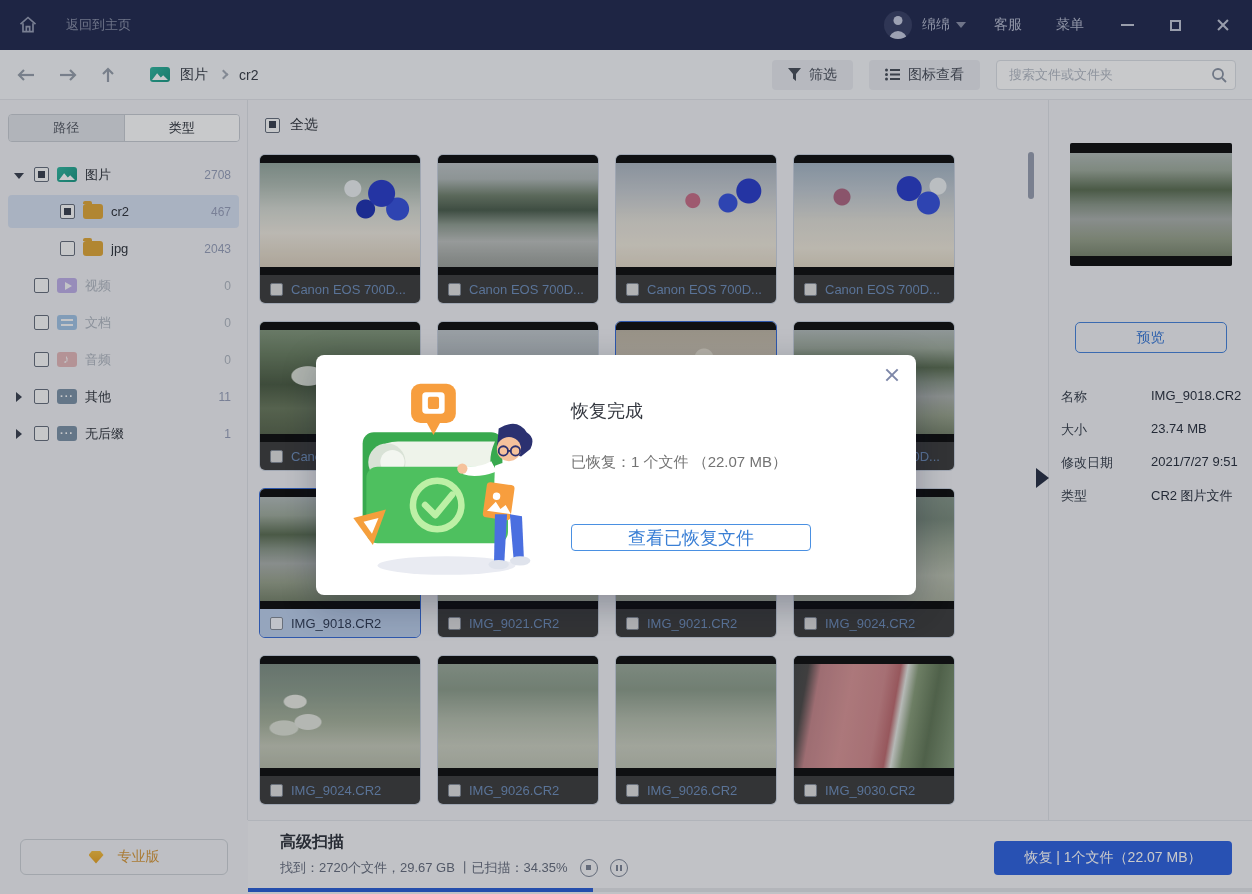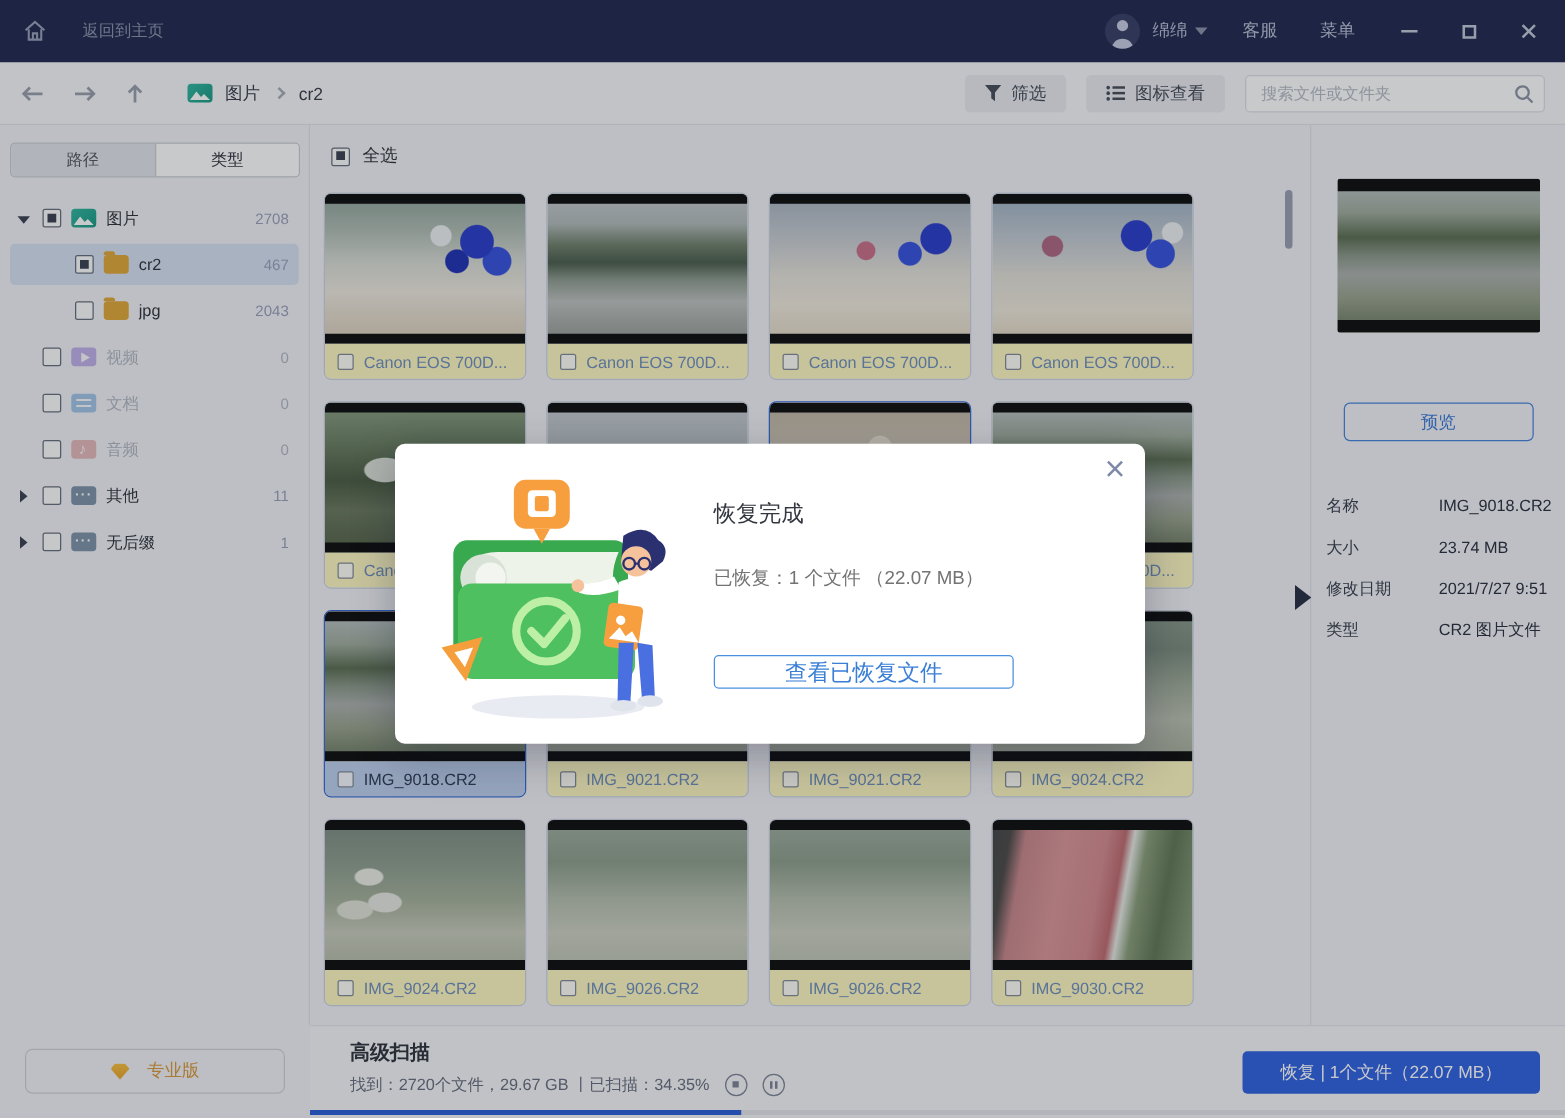--- a/index.html
+++ b/index.html
@@ -80,21 +80,21 @@
   .selectall{display:flex;align-items:center;gap:10px;margin:2px 0 20px 6px}
   .selectall .sa-label{font-size:14px;color:#33373f}
   .grid{display:grid;grid-template-columns:repeat(4,162px);gap:17px 16px}
   .card{border:1px solid #ccd4e0;border-radius:6px;background:#f0f2f5;overflow:hidden;cursor:pointer}
   .card.hl,.card.sel{border-color:#3a6ed8}
   .card.sel .clabel{background:#bed1ed}
   .card.sel .fname{color:#333f58}
   .thumb{height:120px;position:relative;overflow:hidden}
   .thumb::before,.thumb::after{content:"";position:absolute;left:0;right:0;height:8px;background:#121212;z-index:2}
   .thumb::before{top:0}.thumb::after{bottom:0}
-  .clabel{height:28px;display:flex;align-items:center;gap:8px;padding:0 10px;background:#fef9c3}
+  .clabel{height:28px;display:flex;align-items:center;gap:8px;padding:0 10px;background:#404040}
   .clabel .cb{border-color:#868d99;background:rgba(255,255,255,.85)}
   .fname{font-size:13px;color:#7291bd;white-space:nowrap;overflow:hidden}
   .scrollthumb{position:absolute;right:14px;top:52px;width:6px;height:47px;border-radius:3px;background:#9aa1b2;cursor:pointer}
 
   
   .t-banquet-a{background:radial-gradient(circle at 76% 32%,#2e41cc 0 13px,rgba(0,0,0,0) 14px),radial-gradient(circle at 86% 45%,#3a55de 0 11px,rgba(0,0,0,0) 12px),radial-gradient(circle at 66% 45%,#2336b4 0 9px,rgba(0,0,0,0) 10px),radial-gradient(circle at 58% 28%,#eef1f2 0 8px,rgba(0,0,0,0) 9px),linear-gradient(180deg,#8fa49a 0%,#b3bfb6 25%,#d8dcd4 45%,#eee9df 65%,#e4dbcb 82%,#d9cdb9 100%)}
   .t-banquet-b{background:radial-gradient(circle at 83% 30%,#2e41cc 0 12px,rgba(0,0,0,0) 13px),radial-gradient(circle at 70% 40%,#3a55de 0 9px,rgba(0,0,0,0) 10px),radial-gradient(circle at 48% 38%,#c9718a 0 7px,rgba(0,0,0,0) 8px),linear-gradient(180deg,#a8b3c0 0%,#c8cdd2 30%,#e6e3da 55%,#efe9dc 75%,#e2d7c4 100%)}
   .t-banquet-c{background:radial-gradient(circle at 72% 28%,#2e41cc 0 12px,rgba(0,0,0,0) 13px),radial-gradient(circle at 84% 40%,#3a55de 0 11px,rgba(0,0,0,0) 12px),radial-gradient(circle at 90% 26%,#eef1f2 0 8px,rgba(0,0,0,0) 9px),radial-gradient(circle at 30% 35%,#b06a84 0 8px,rgba(0,0,0,0) 9px),linear-gradient(180deg,#9fb2c4 0%,#c3cbd2 30%,#e2e0d8 55%,#eee8da 78%,#e0d5c0 100%)}
   .t-river-a{background:linear-gradient(180deg,#c7ccd0 0%,#b4bcba 20%,#73836f 34%,#4f6150 46%,#93a094 58%,#c0c3c0 72%,#a9ada8 86%,#989c96 100%)}
   .t-garden{background:radial-gradient(ellipse at 30% 45%,#dfe4da 0 10%,rgba(0,0,0,0) 11%),linear-gradient(180deg,#8da287 0%,#6c8063 28%,#4f5f47 52%,#6d7c60 72%,#57644c 100%)}
@@ -108,21 +108,21 @@
   .t-red-wall{background:linear-gradient(100deg,#45494a 0%,#514e4c 9%,#c98a8e 16%,#db9899 34%,#d48d90 52%,#c06e72 60%,#e7eae4 64%,#8ba07c 70%,#657a5a 82%,#8ea583 100%)}
 
   
   .rightpanel{width:204px;border-left:1px solid #dfe2e7;background:#f2f3f6;position:relative;padding-top:43px;flex:0 0 auto}
   .collapse-arrow{position:absolute;left:-13px;top:368px;width:0;height:0;border-top:10px solid transparent;border-bottom:10px solid transparent;border-left:13px solid #2b3247;cursor:pointer}
   .pv-thumb{width:162px;height:123px;margin:0 auto;position:relative;overflow:hidden;border-radius:2px}
   .pv-thumb::before,.pv-thumb::after{content:"";position:absolute;left:0;right:0;height:10px;background:#121212}
   .pv-thumb::before{top:0}.pv-thumb::after{bottom:0}
   .pv-btn{display:block;width:152px;height:31px;margin:56px auto 0;background:transparent;border:1px solid #4a86dd;border-radius:5px;color:#3f7cd8;font-size:14px;cursor:pointer;font-family:inherit}
   .fields{margin-top:35px}
-  .frow{display:flex;align-items:center;height:33px;padding-left:12px}
+  .frow{display:flex;height:33px;padding-left:12px}
   .flabel{width:90px;font-size:13px;color:#3c4350;flex:0 0 auto}
   .fvalue{flex:1;font-size:13px;color:#2e3442;white-space:nowrap;overflow:hidden}
 
   
   .footer{height:74px;display:flex;flex:0 0 auto;background:#f2f3f6}
   .f-left{width:248px;display:flex;align-items:center;justify-content:center;flex:0 0 auto}
   .pro-btn{width:208px;height:36px;border:1px solid #cfd2d8;border-radius:6px;background:transparent;display:flex;align-items:center;justify-content:center;gap:14px;cursor:pointer}
   .gem{width:15px;height:13px;background:linear-gradient(180deg,#f6c044,#e8a428);clip-path:polygon(25% 0,75% 0,100% 35%,50% 100%,0 35%)}
   .pro-label{font-size:14px;color:#d89b3f}
   .f-main{flex:1;border-top:1px solid #e2e4e9;background:#f6f7f9;position:relative;display:flex;align-items:center;justify-content:space-between;padding:0 20px 0 32px}

